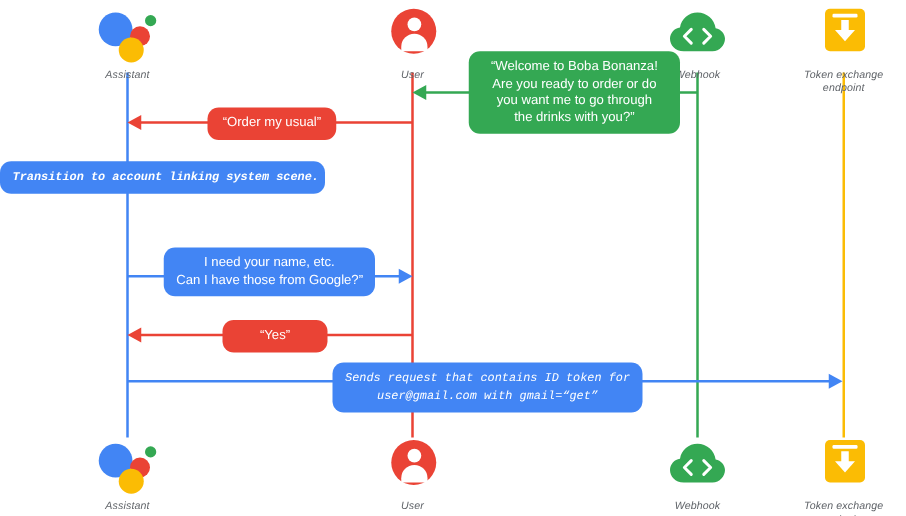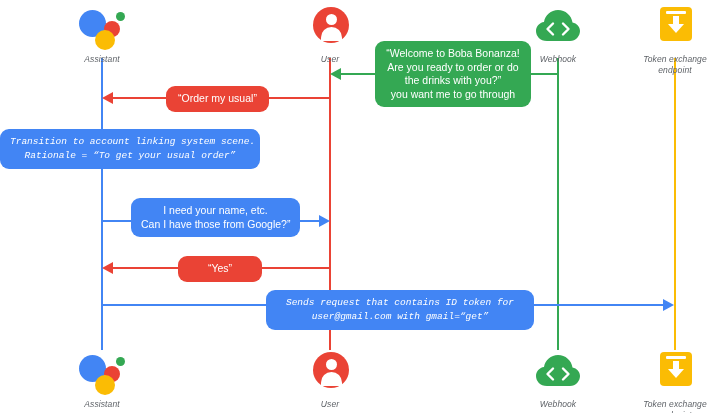--- a/index.html
+++ b/index.html
@@ -211,54 +211,53 @@
       </span>
     </div>
     <div class="label">
       <span>Token exchange</span><br>
       <span>endpoint</span>
     </div>
   </div>
 
   <div class="arrow-line c-green" style="left:340px; top:73px; width:218px;"></div>
   <div class="arrow-head-l h-green" style="left:330px; top:68px;"></div>
-  <div class="bubble b-green" style="left:375px; top:41px; width:156px;">
+  <div class="bubble b-green" style="left:375px; top:41px; width:169px;">
     <span class="line">“Welcome to Boba Bonanza!</span>
     <span class="line">Are you ready to order or do</span>
+    <span class="line">you want me to go through</span>
     <span class="line">the drinks with you?”</span>
-    <span class="line">you want me to go through</span>
   </div>
 
   <div class="arrow-line c-red" style="left:112px; top:97px; width:218px;"></div>
   <div class="arrow-head-l h-red" style="left:102px; top:92px;"></div>
   <div class="bubble b-red" style="left:166px; top:86px; width:103px;">
     <span class="line">“Order my usual”</span>
   </div>
 
-  <div class="bubble b-blue mono" style="left:0px; top:129px; width:260px;">
+  <div class="bubble b-blue mono" style="left:0px; top:129px; width:260px;font-weight:bold;">
     <span class="line">Transition to account linking system scene.</span>
-    <span class="line">Rationale = “To get your usual order”</span>
   </div>
 
   <div class="arrow-line c-blue" style="left:102px; top:220px; width:218px;"></div>
   <div class="arrow-head-r h-blue" style="left:319px; top:215px;"></div>
   <div class="bubble b-blue" style="left:131px; top:198px; width:169px;">
     <span class="line">I need your name, etc.</span>
     <span class="line">Can I have those from Google?”</span>
   </div>
 
   <div class="arrow-line c-red" style="left:112px; top:267px; width:218px;"></div>
   <div class="arrow-head-l h-red" style="left:102px; top:262px;"></div>
   <div class="bubble b-red" style="left:178px; top:256px; width:84px;text-align:center;">
     <span class="line">“Yes”</span>
   </div>
 
   <div class="arrow-line c-blue" style="left:102px; top:304px; width:565px;"></div>
   <div class="arrow-head-r h-blue" style="left:663px; top:299px;"></div>
-  <div class="bubble b-blue mono" style="left:266px; top:290px; width:268px;">
+  <div class="bubble b-blue mono" style="left:266px; top:290px; width:248px;">
     <span class="line">Sends request that contains ID token for</span>
     <span class="line">user@gmail.com with gmail=“get”</span>
   </div>
 
   <div class="actor" style="left:47px; top:349px;">
     <div class="icon-wrap">
       <span class="assistant-logo">
         <i class="d-blue"></i>
           <i class="d-red"></i>
           <i class="d-yellow"></i>

